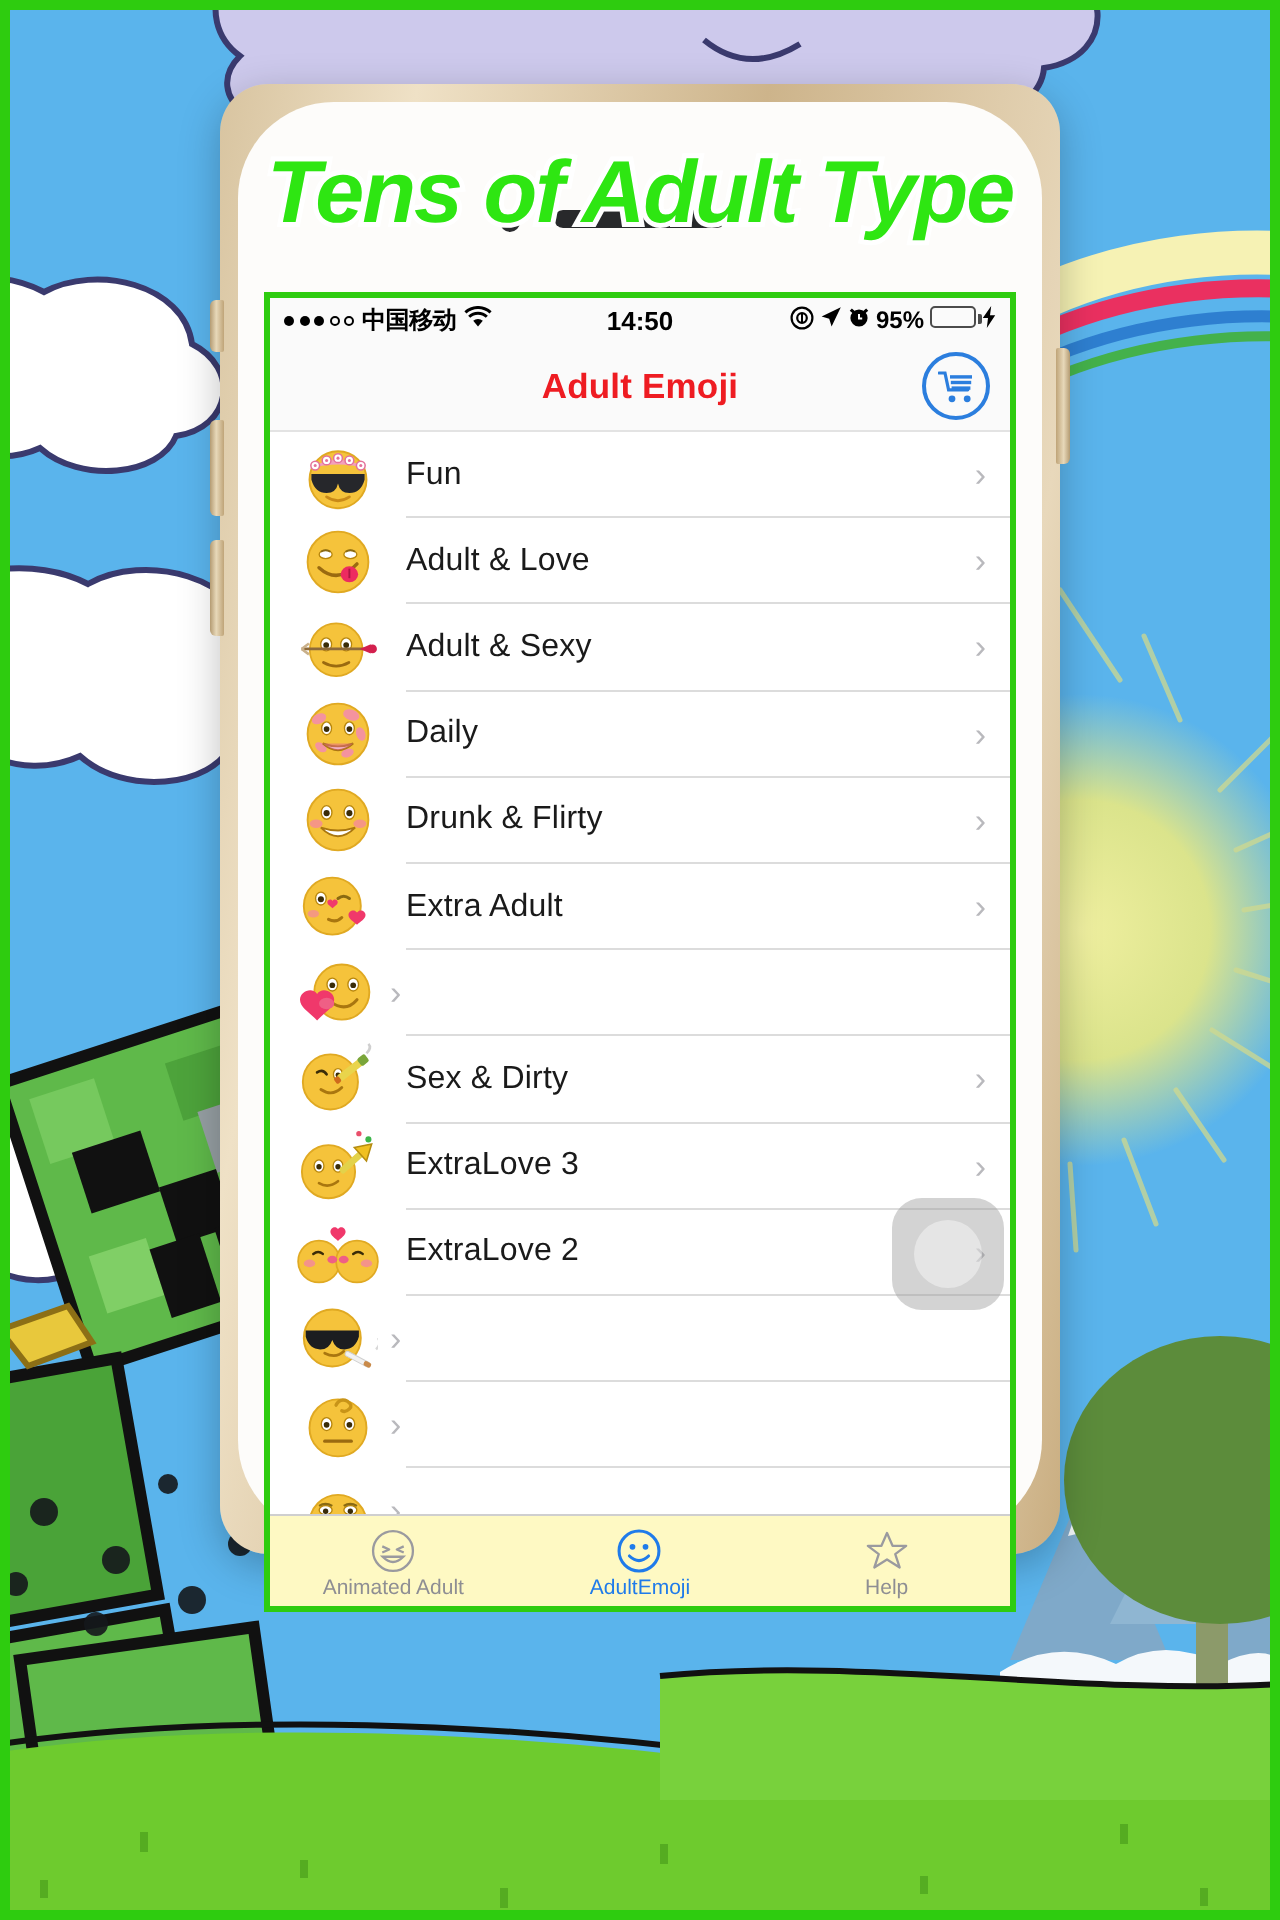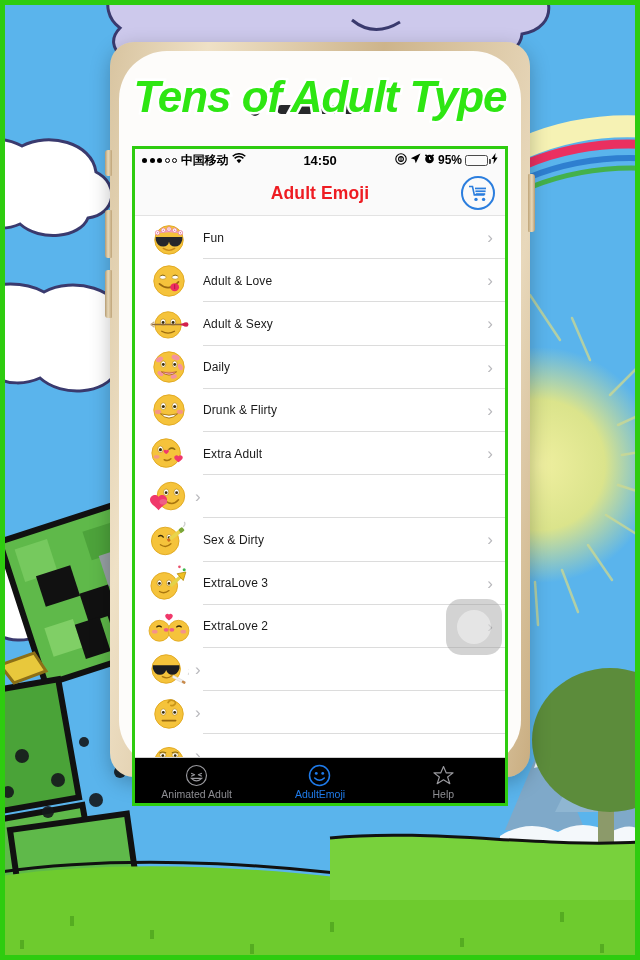--- a/index.html
+++ b/index.html
@@ -91,21 +91,21 @@
     padding:0 7px;
     background:#fafafa;
   }
   #sb-left { display:flex; align-items:center; gap:4px; flex:1; }
   .dots { display:flex; gap:2.5px; align-items:center; }
   .dot { width:5px; height:5px; border-radius:50%; }
   .dot.f { background:#000; }
   .dot.e { background:transparent; border:1px solid #000; width:5px; height:5px; }
   #carrier { font-size:12px; font-weight:bold; letter-spacing:-.2px; }
   #sb-center { font-size:13px; font-weight:bold; }
-  #sb-right { display:flex; align-items:center; gap:3px; flex:1; justify-content:flex-end; }
+  #sb-right { display:flex; gap:3px; flex:1; justify-content:flex-end; }
   #batt-pct { font-size:12px; font-weight:bold; }
   #batt {
     width:23px; height:11px; border:1px solid #4b4b4b; border-radius:2.5px;
     position:relative; padding:1px;
   }
   #batt:after {
     content:''; position:absolute; right:-3.5px; top:3px;
     width:2px; height:5px; background:#4b4b4b; border-radius:0 1px 1px 0;
   }
   #batt-fill { height:100%; background:#4cd964; border-radius:1px; }
@@ -141,21 +141,21 @@
     content:''; position:absolute; left:68px; right:0; bottom:0;
     height:1px; background:#dcdcdc;
   }
   .row-emoji {
     width:52px; height:40px;
     display:flex; align-items:center; justify-content:center;
     flex:0 0 52px;
   }
   .row-emoji svg { display:block; }
   .row-label {
-    font-size:12px; color:#1a1a1a; flex:1;
+    font-size:16px; color:#1a1a1a; flex:1;
     margin-left:8px; letter-spacing:.1px;
   }
   .chev {
     margin-right:12px; color:#b9b9bd;
     font-size:17px; line-height:1; font-weight:500;
   }
 
   
   #assistive {
     position:absolute; right:3px; top:383px;
@@ -164,21 +164,21 @@
     display:flex; align-items:center; justify-content:center;
     z-index:30;
   }
   #assistive .inner {
     width:34px; height:34px; border-radius:50%;
     background:rgba(255,255,255,.42);
   }
 
   
   #tabbar {
-    height:46px; background:#000000;
+    height:46px; background:#fef9c3;
     border-top:1px solid #cfcfcf;
     display:flex;
   }
   .tab {
     flex:1; display:flex; flex-direction:column;
     align-items:center; justify-content:center; gap:1px;
     padding-top:2px;
   }
   .tab-label { font-size:10.5px; }
   .tab.inactive .tab-label { color:#8e8e93; }

